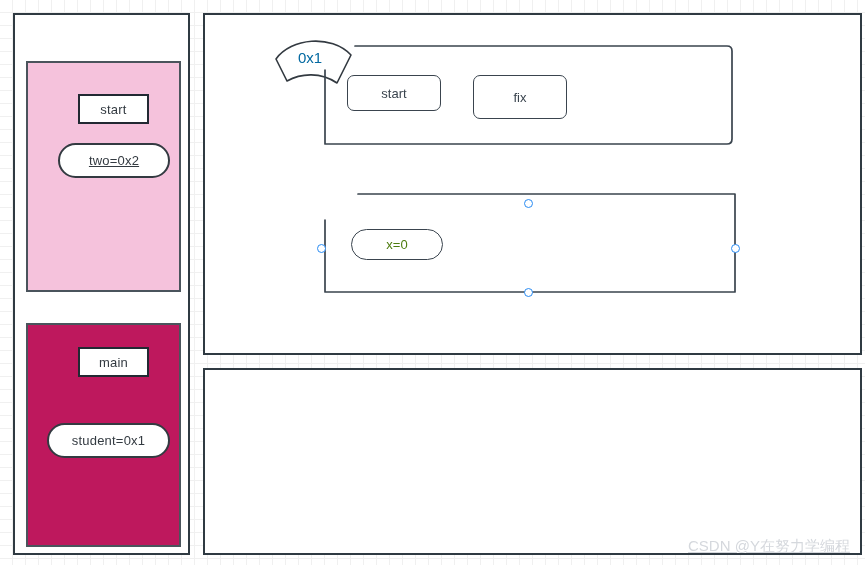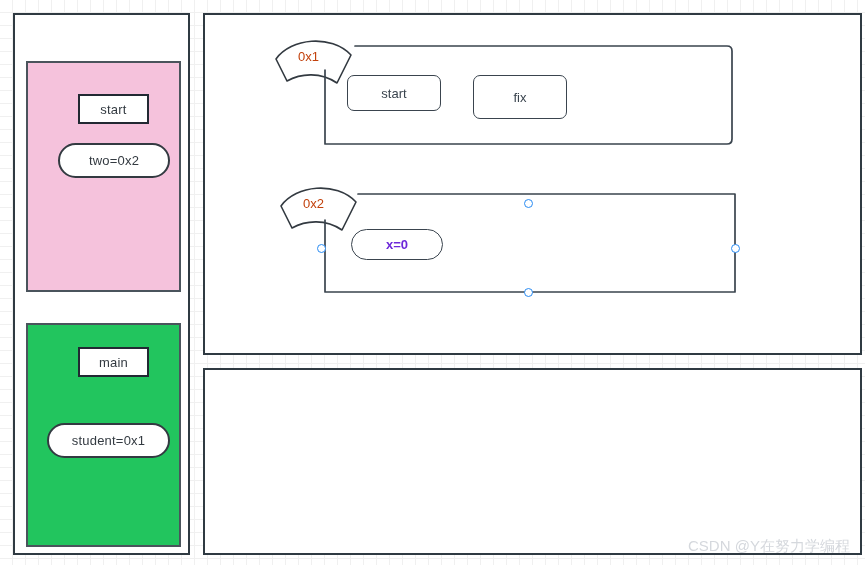--- a/index.html
+++ b/index.html
@@ -29,21 +29,21 @@
     background: #ffffff;
     border: 2px solid #2f3a42;
     box-sizing: border-box;
   }
   .swimlane {
     position: absolute;
     box-sizing: border-box;
     border: 2px solid #4a545c;
   }
   .lane-pink   { background: #f5c2dc; }
-  .lane-teal   { background: #22c55e; }
+  .lane-teal   { background: #be185d; }
 
   .rect-node {
     position: absolute;
     box-sizing: border-box;
     background: #ffffff;
     border: 2px solid #222933;
     display: flex;
     align-items: center;
     justify-content: center;
     font-size: 13px;
@@ -78,31 +78,30 @@
   .pill-node {
     position: absolute;
     box-sizing: border-box;
     background: #ffffff;
     border: 1.6px solid #3a444e;
     border-radius: 18px;
     display: flex;
     align-items: center;
     justify-content: center;
     font-size: 13px;
-    color: #6d28d9;
-    font-weight: bold;
+    color: #4d7c0f;
   }
 
   .fan-wrap {
     position: absolute;
   }
   .fan-label {
     position: absolute;
-    font-size: 13px;
-    color: #c2410c;
+    font-size: 15px;
+    color: #0369a1;
     white-space: nowrap;
   }
 
   .handle {
     position: absolute;
     width: 9px;
     height: 9px;
     border-radius: 50%;
     background: #ffffff;
     border: 1.6px solid #2a8bf2;
@@ -121,21 +120,21 @@
 <body>
 
 <div id="canvas">
 
   <div class="panel" style="left:13px; top:13px; width:177px; height:542px;">
 
     <div class="swimlane lane-pink" style="left:11px; top:46px; width:155px; height:231px;">
       <div class="rect-node" style="left:50px; top:31px; width:71px; height:30px;">
         <span>start</span>
       </div>
-      <div class="round-node" style="left:30px; top:80px; width:112px; height:35px;">
+      <div class="round-node" style="left:30px; top:80px; width:112px; height:35px;text-decoration:underline;">
         <span>two=0x2</span>
       </div>
     </div>
 
     <div class="swimlane lane-teal" style="left:11px; top:308px; width:155px; height:224px;">
       <div class="rect-node" style="left:50px; top:22px; width:71px; height:30px;">
         <span>main</span>
       </div>
       <div class="round-node" style="left:19px; top:71px; width:123px; height:35px;margin-top:27px;">
         <span>student=0x1</span>
@@ -158,26 +157,20 @@
       </svg>
     </div>
 
     <div class="soft-node" style="left:142px; top:60px; width:94px; height:36px;">
       <span>start</span>
     </div>
     <div class="soft-node" style="left:268px; top:60px; width:94px; height:44px;">
       <span>fix</span>
     </div>
 
-    <div class="fan-wrap" style="left:69px; top:162px; width:90px; height:55px;">
-      <svg width="90" height="55" viewBox="0 0 90 55">
-        <path d="M 7 29 C 22 8, 62 4, 82 25 L 68 53 C 52 42, 32 43, 18 51 Z" fill="#ffffff" stroke="#333a41" stroke-width="1.6" stroke-linejoin="round"></path>
-      </svg>
-      <span class="fan-label" style="left:29px; top:19px;">0x2</span>
-    </div>
 
     <div style="position:absolute; left:112px; top:175px; width:425px; height:110px;">
       <svg width="425" height="110" viewBox="0 0 425 110">
         <path d="M 41 4 L 418 4 L 418 102 L 8 102 L 8 30" fill="none" stroke="#3a444e" stroke-width="1.7" stroke-linejoin="round" stroke-linecap="round"></path>
       </svg>
     </div>
 
     <div class="pill-node" style="left:146px; top:214px; width:92px; height:31px;">
       <span>x=0</span>
     </div>
@@ -185,15 +178,15 @@
     <div class="handle" style="left:319px; top:184px;"></div>
     <div class="handle" style="left:112px; top:229px;"></div>
     <div class="handle" style="left:526px; top:229px;"></div>
     <div class="handle" style="left:319px; top:273px;"></div>
   </div>
 
   <div class="panel" style="left:203px; top:368px; width:659px; height:187px;">
     <span style="display:block; padding:8px; font-size:13px; color:#3a444e;"></span>
   </div>
 
-  <span class="watermark" style="left:688px; top:537px;">CSDN @Y在努力学编程</span>
+  <span class="watermark" style="left:688px; top:537px;text-decoration:underline;">CSDN @Y在努力学编程</span>
 
 </div>
 
 </body></html>

